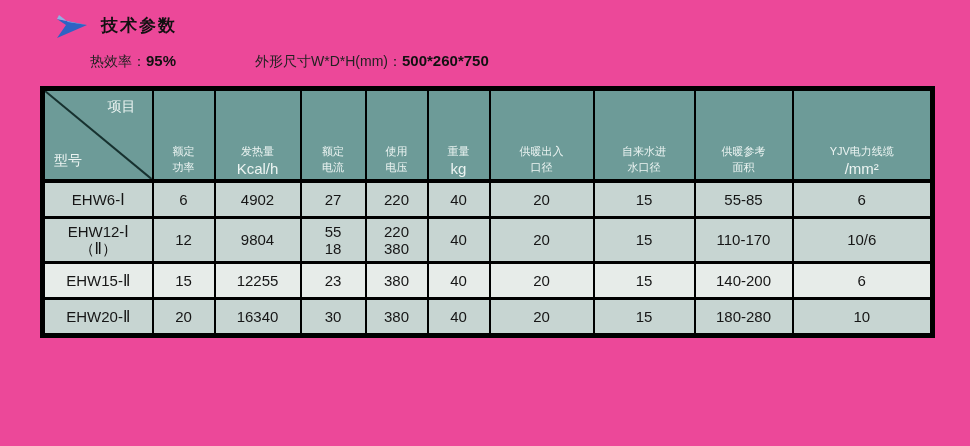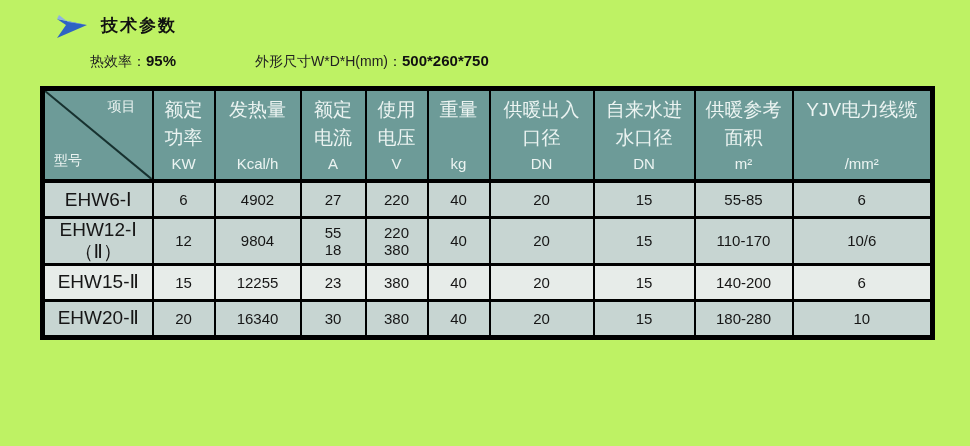--- a/index.html
+++ b/index.html
@@ -7,21 +7,21 @@
     --header-text:#ecf4f2;
     --row-odd:#c7d5d2;
     --row-even:#e7ece9;
     --border-color:#000000;
     --arrow-dark:#2e63c4;
     --arrow-light:#8fb2e3;
     --text-dark:#1c1c1c;
   }
   html,body{margin:0;padding:0;background:#ffffff;}
   body{font-family:"Liberation Sans","DejaVu Sans",sans-serif;color:var(--text-dark);}
-  .page{position:relative;width:970px;height:446px;background:#bef264;overflow:hidden;}
+  .page{position:relative;width:970px;height:446px;background:#ec4899;overflow:hidden;}
 
   .title-row{position:absolute;left:55px;top:10px;display:flex;align-items:center;gap:12px;}
   .title-row .arrow{width:34px;height:30px;flex:0 0 auto;}
   .page-title{font-size:17px;font-weight:bold;letter-spacing:2px;color:#111;}
 
   .info-row{position:absolute;top:52px;left:0;width:844px;height:24px;font-size:14px;}
   .info-item{position:absolute;top:0;white-space:nowrap;}
   .info-item .lbl{color:#222;}
   .info-item .val{font-weight:bold;font-size:15px;color:#111;}
   .info-item.i0{left:90px;}
@@ -42,38 +42,38 @@
   }
   .spec thead th{
     background:var(--header-bg);
     color:var(--header-text);
     font-weight:normal;
     height:88px;
     vertical-align:top;
     border-bottom-width:4px;
   }
   .hcell{display:flex;flex-direction:column;justify-content:space-between;height:82px;padding-top:5px;}
-  .h-title{font-size:19px;line-height:1.45;white-space:pre-line;}
+  .h-title{font-size:11px;line-height:1.45;white-space:pre-line;margin-top:48px;}
   .h-unit{font-size:15px;padding-bottom:6px;}
 
   .corner{position:relative;padding:0;font-family:Liberation Mono, monospace;}
   .corner svg.diag{position:absolute;left:0;top:0;width:100%;height:100%;}
   .corner .c-top{position:absolute;top:7px;right:16px;font-size:14px;}
   .corner .c-bottom{position:absolute;bottom:9px;left:9px;font-size:14px;}
 
   .spec tbody td{
     font-size:15px;color:#161616;
     white-space:pre-line;
     height:33px;line-height:1.15;
     border-top-width:3px;
   }
   .spec tbody tr.tall td{height:42px;}
   .spec tbody tr.row-odd td{background:var(--row-odd);}
   .spec tbody tr.row-even td{background:var(--row-even);}
-  .spec td.model{font-size:19px;}
+  .spec td.model{font-size:15px;}
 </style>
 </head>
 <body>
 
 <div class="page">
 
   <div class="title-row">
     <svg class="arrow" viewBox="0 0 34 30" aria-hidden="true">
       <polygon points="32,15 2,28 11,15 2,9" fill="var(--arrow-dark)"></polygon>
       <polygon points="32,15 2,9 4,5 13,12" fill="var(--arrow-light)"></polygon>

